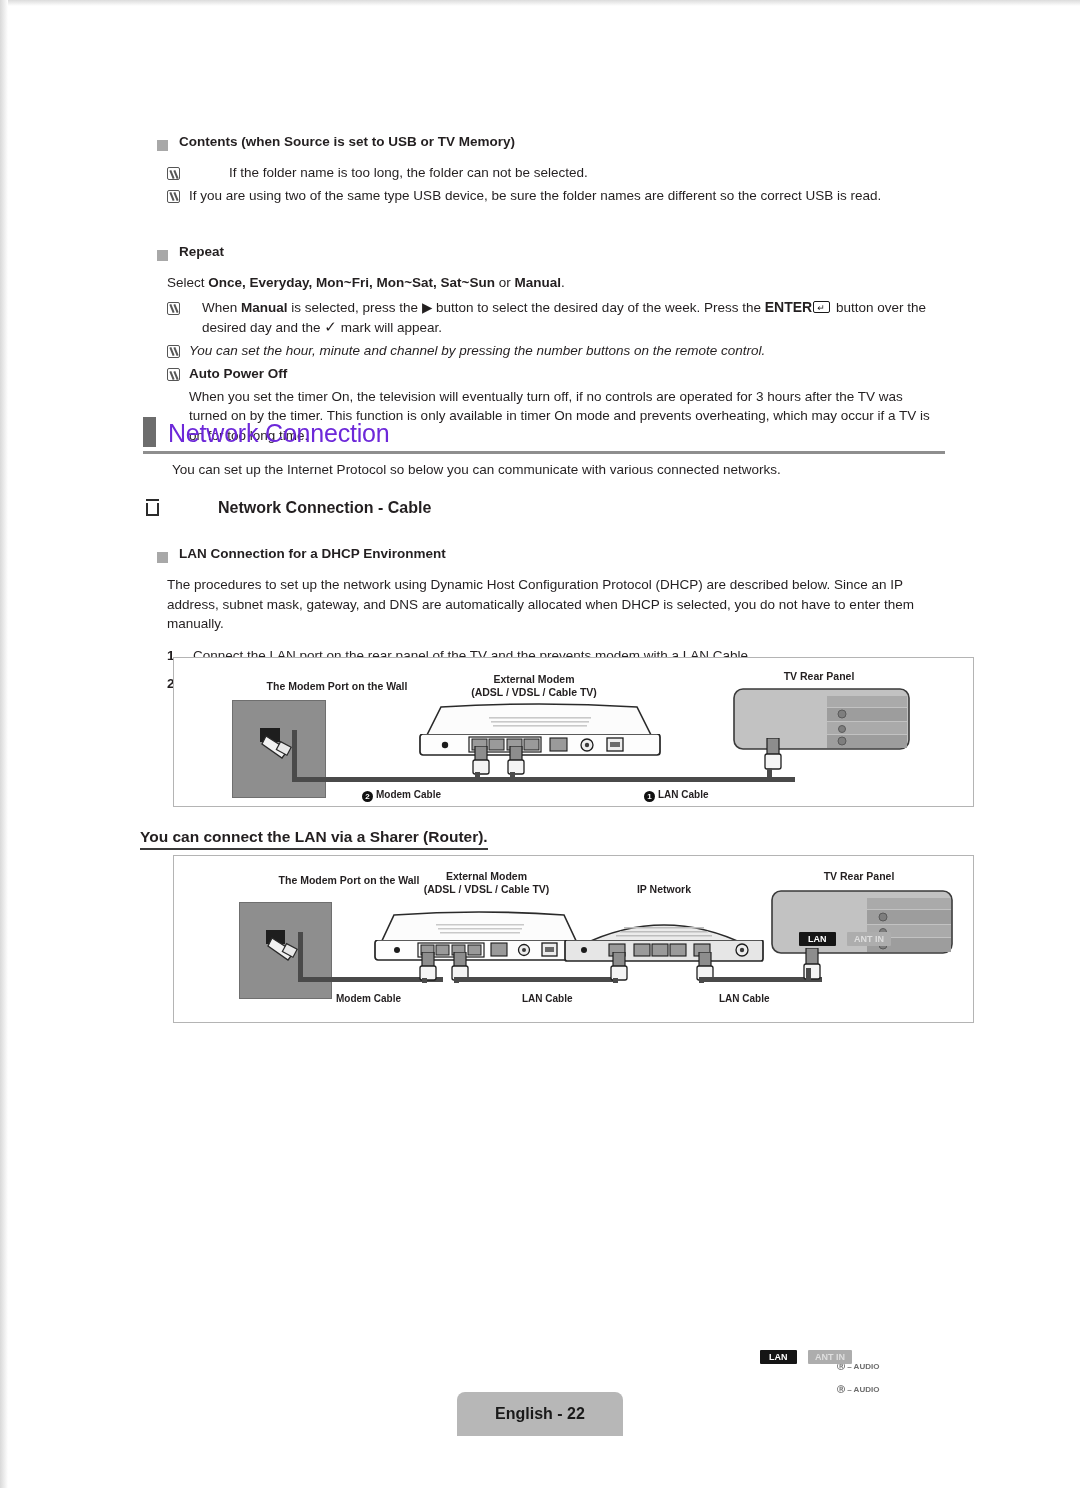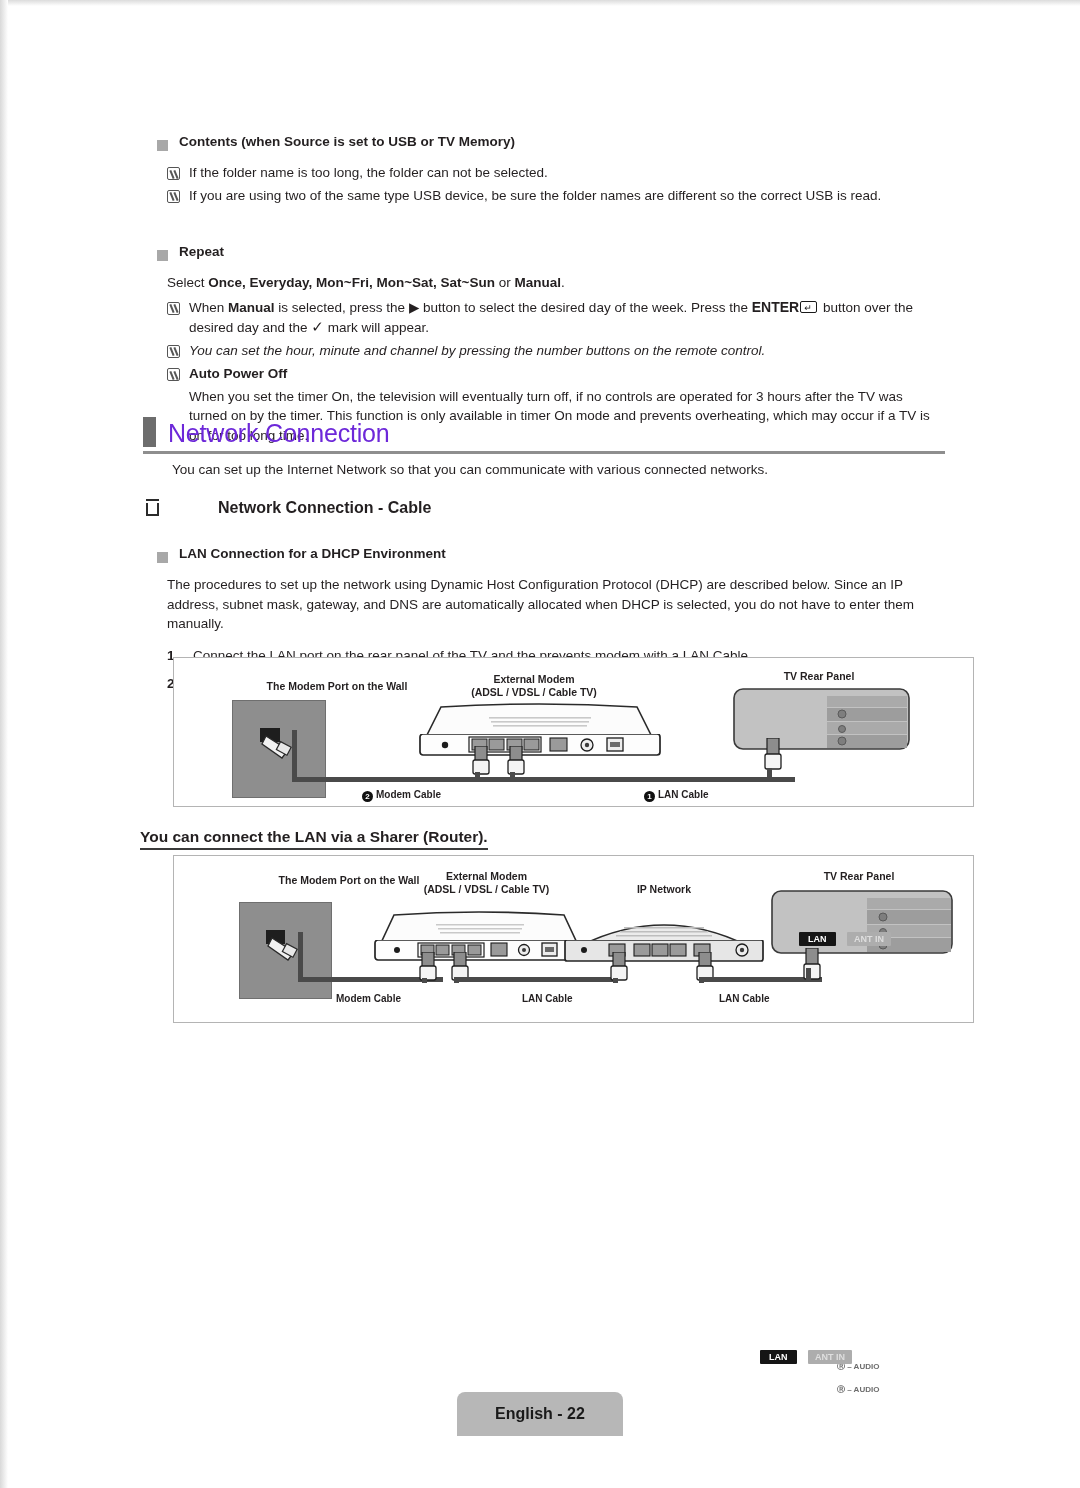--- a/index.html
+++ b/index.html
@@ -184,21 +184,21 @@
   <div class="edge-left"></div>
 
   <div style="position:absolute; left:145px; top:120px; width:790px;">
 
     <div class="sq-row">
       <div class="sq-marker"></div>
       <div class="sq-title">Contents (when Source is set to USB or TV Memory)</div>
     </div>
 
 
-    <div class="note-row" style="margin:4px 0 0 22px;">
+    <div class="note-row" style="margin:4px 0 0 22px;gap:40px;">
       <div class="note-icon"></div>
       <div class="note-text">If the folder name is too long, the folder can not be selected.</div>
     </div>
 
     <div class="note-row" style="margin:3px 0 0 22px;">
       <div class="note-icon"></div>
       <div class="note-text">If you are using two of the same type USB device, be sure the folder names are different so the correct USB is read.</div>
     </div>
   </div>
 
@@ -206,21 +206,21 @@
 
     <div class="sq-row">
       <div class="sq-marker"></div>
       <div class="sq-title">Repeat</div>
     </div>
 
     <div class="para" style="margin:4px 0 0 22px;">
       <span>Select </span><span class="bold">Once, Everyday, Mon~Fri, Mon~Sat, Sat~Sun</span><span> or </span><span class="bold">Manual</span><span>.</span>
     </div>
 
-    <div class="note-row" style="margin:5px 0 0 22px;">
+    <div class="note-row" style="margin:5px 0 0 22px;gap:13px;">
       <div class="note-icon"></div>
       <div class="note-text" style="width:760px;">
         <span>When </span><span class="bold">Manual</span><span> is selected, press the </span><span>▶</span><span> button to select the desired day of the week. Press the </span><span class="bold" style="font-size:14px;">ENTER</span><span style="display:inline-block;width:17px;height:12px;border:1.4px solid #1a1a1a;border-radius:2px;position:relative;margin:0 2px 0 1px;vertical-align:-1px;">
               <span style="position:absolute;left:3px;top:2.5px;font-size:9px;line-height:8px;color:#1a1a1a;">↵</span>
         </span><span> button over the desired day and the </span><span style="font-size:15px;">✓</span><span> mark will appear.</span>
       </div>
     </div>
 
     <div class="note-row" style="margin:3px 0 0 22px;font-style:italic;">
       <div class="note-icon"></div>
@@ -236,21 +236,21 @@
   </div>
 
   <div style="position:absolute; left:143px; top:417px; width:802px;">
     <div class="chapter">
       <div class="chapter-bar"></div>
       <div class="chapter-title">Network Connection</div>
     </div>
     <div class="chapter-rule"></div>
   </div>
 
-  <div class="para" style="position:absolute; left:172px; top:460px; width:780px;">You can set up the Internet Network so that you can communicate with various connected networks.</div>
+  <div class="para" style="position:absolute; left:172px; top:460px; width:780px;">You can set up the Internet Protocol so below you can communicate with various connected networks.</div>
 
   <div style="position:absolute; left:146px; top:497px; width:790px;">
     <div class="osq-row">
       <div class="osq-marker"></div>
       <div class="osq-title">Network Connection - Cable</div>
     </div>
   </div>
 
   <div style="position:absolute; left:145px; top:532px; width:805px;">
     <div class="sq-row">

